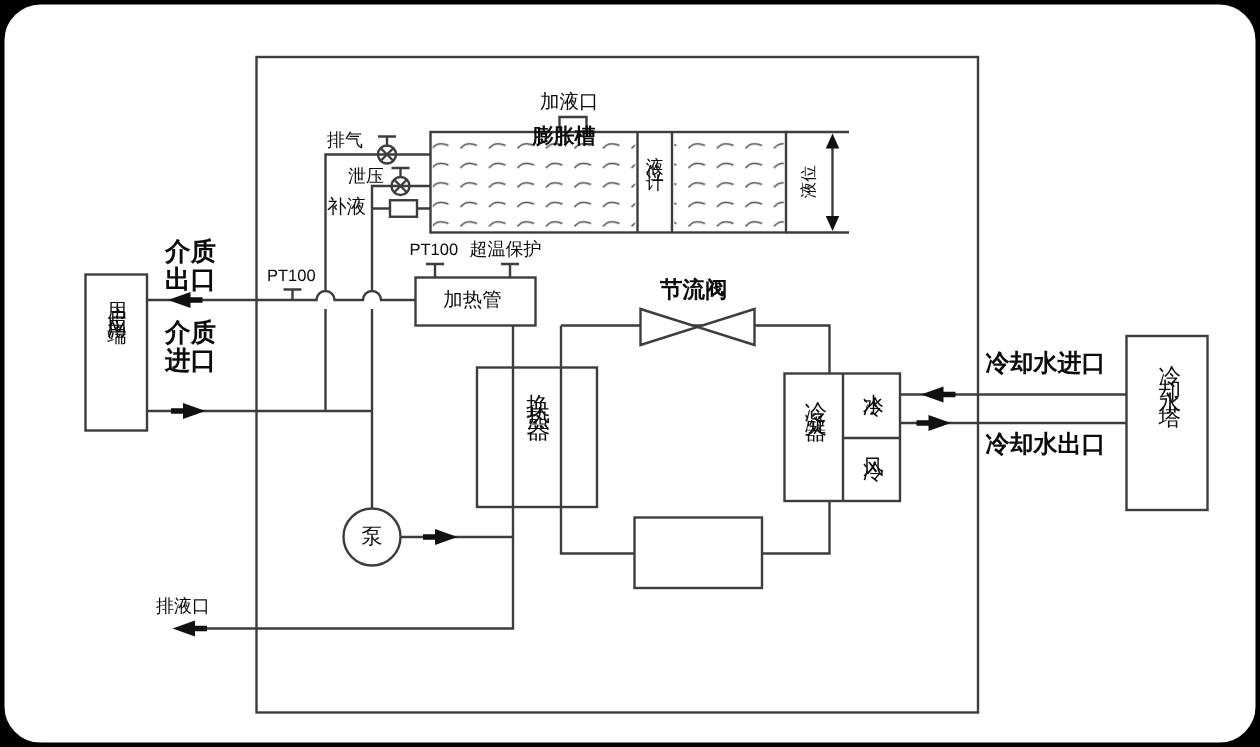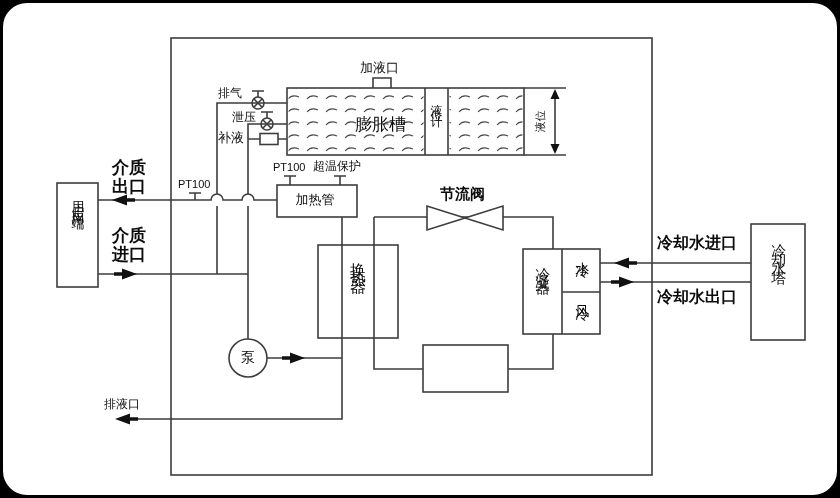--- a/index.html
+++ b/index.html
@@ -1,20 +1,20 @@
 <!DOCTYPE html>
 <html><head>
 <meta charset="utf-8">
 <style>
   html,body{margin:0;padding:0;background:#000;}
   .canvas{position:relative;width:840px;height:498px;background:#000;overflow:hidden;
           font-family:"Liberation Sans","DejaVu Sans",sans-serif;}
   .sheet{position:absolute;inset:1px;background:#fff;border:2px solid #000;border-radius:26px;}
   svg.linework{position:absolute;left:0;top:0;}
-  .lbl{position:absolute;color:#0c0c0c;white-space:nowrap;line-height:1.12;text-align:center;}
+  .lbl{position:absolute;color:#0c0c0c;white-space:nowrap;line-height:1.12;}
   .v{writing-mode:vertical-rl;text-orientation:upright;}
   .wrap2{white-space:normal;width:38px;}
   .big{font-size:17px;font-weight:600;}
   .cool{font-size:16px;font-weight:600;}
   .cc{display:flex;align-items:center;justify-content:center;text-align:center;}
   .rot{transform:rotate(-90deg);transform-origin:center;}
 </style>
 </head>
 <body>
 
@@ -91,33 +91,33 @@
       <path d="M305,358 L290,352.6 L290,356.2 L282,356.2 L282,359.8 L290,359.8 L290,363.4 Z"></path>
       <path d="M115,419 L130,413.6 L130,417.2 L138,417.2 L138,420.8 L130,420.8 L130,424.4 Z"></path>
       <path d="M614,263 L629,257.6 L629,261.2 L637,261.2 L637,264.8 L629,264.8 L629,268.4 Z"></path>
       <path d="M634,282 L619,276.6 L619,280.2 L611,280.2 L611,283.8 L619,283.8 L619,287.4 Z"></path>
     </g>
   </svg>
 
   <div class="lbl v" style="left:70px;top:190px;font-size:13px;letter-spacing:4px;">用户应用端</div>
 
   <div class="lbl big wrap2" style="left:110px;top:158px;">介质出口</div>
-  <div class="lbl big wrap2" style="left:110px;top:226px;">介质进口</div>
+  <div class="lbl big wrap2" style="left:110px;top:214px;font-family:Liberation Mono, monospace;">介质进口</div>
 
   <div class="lbl" style="left:178px;top:178px;font-size:11px;">PT100</div>
   <div class="lbl" style="left:273px;top:161px;font-size:11px;">PT100</div>
   <div class="lbl" style="left:313px;top:160px;font-size:12px;">超温保护</div>
   <div class="lbl cc" style="left:277px;top:185px;width:76px;height:32px;font-size:13px;font-family:Liberation Mono, monospace;">加热管</div>
 
   <div class="lbl" style="left:218px;top:87px;font-size:12px;">排气</div>
   <div class="lbl" style="left:232px;top:111px;font-size:12px;">泄压</div>
   <div class="lbl" style="left:218px;top:131px;font-size:13px;">补液</div>
 
   <div class="lbl" style="left:360px;top:61px;font-size:13px;">加液口</div>
-  <div class="lbl" style="left:355px;top:115px;font-size:17px;">膨胀槽</div>
+  <div class="lbl" style="left:355px;top:83px;font-size:14px;font-weight:bold;">膨胀槽</div>
   <div class="lbl v" style="left:429px;top:94px;font-size:12px;letter-spacing:6px;">液位计</div>
   <div class="lbl rot" style="left:522px;top:115px;width:36px;text-align:center;font-size:11px;">液位</div>
 
   <div class="lbl" style="left:440px;top:186px;font-size:15px;font-weight:600;">节流阀</div>
   <div class="lbl v" style="left:349px;top:250px;font-size:16px;letter-spacing:8px;">换热器</div>
   <div class="lbl cc" style="left:229px;top:339px;width:38px;height:38px;font-size:14px;">泵</div>
 
   <div class="lbl v" style="left:534px;top:255px;font-size:15px;letter-spacing:7px;">冷凝器</div>
   <div class="lbl v" style="left:574px;top:251px;font-size:14px;letter-spacing:2px;">水冷</div>
   <div class="lbl v" style="left:574px;top:294px;font-size:14px;letter-spacing:2px;">风冷</div>

